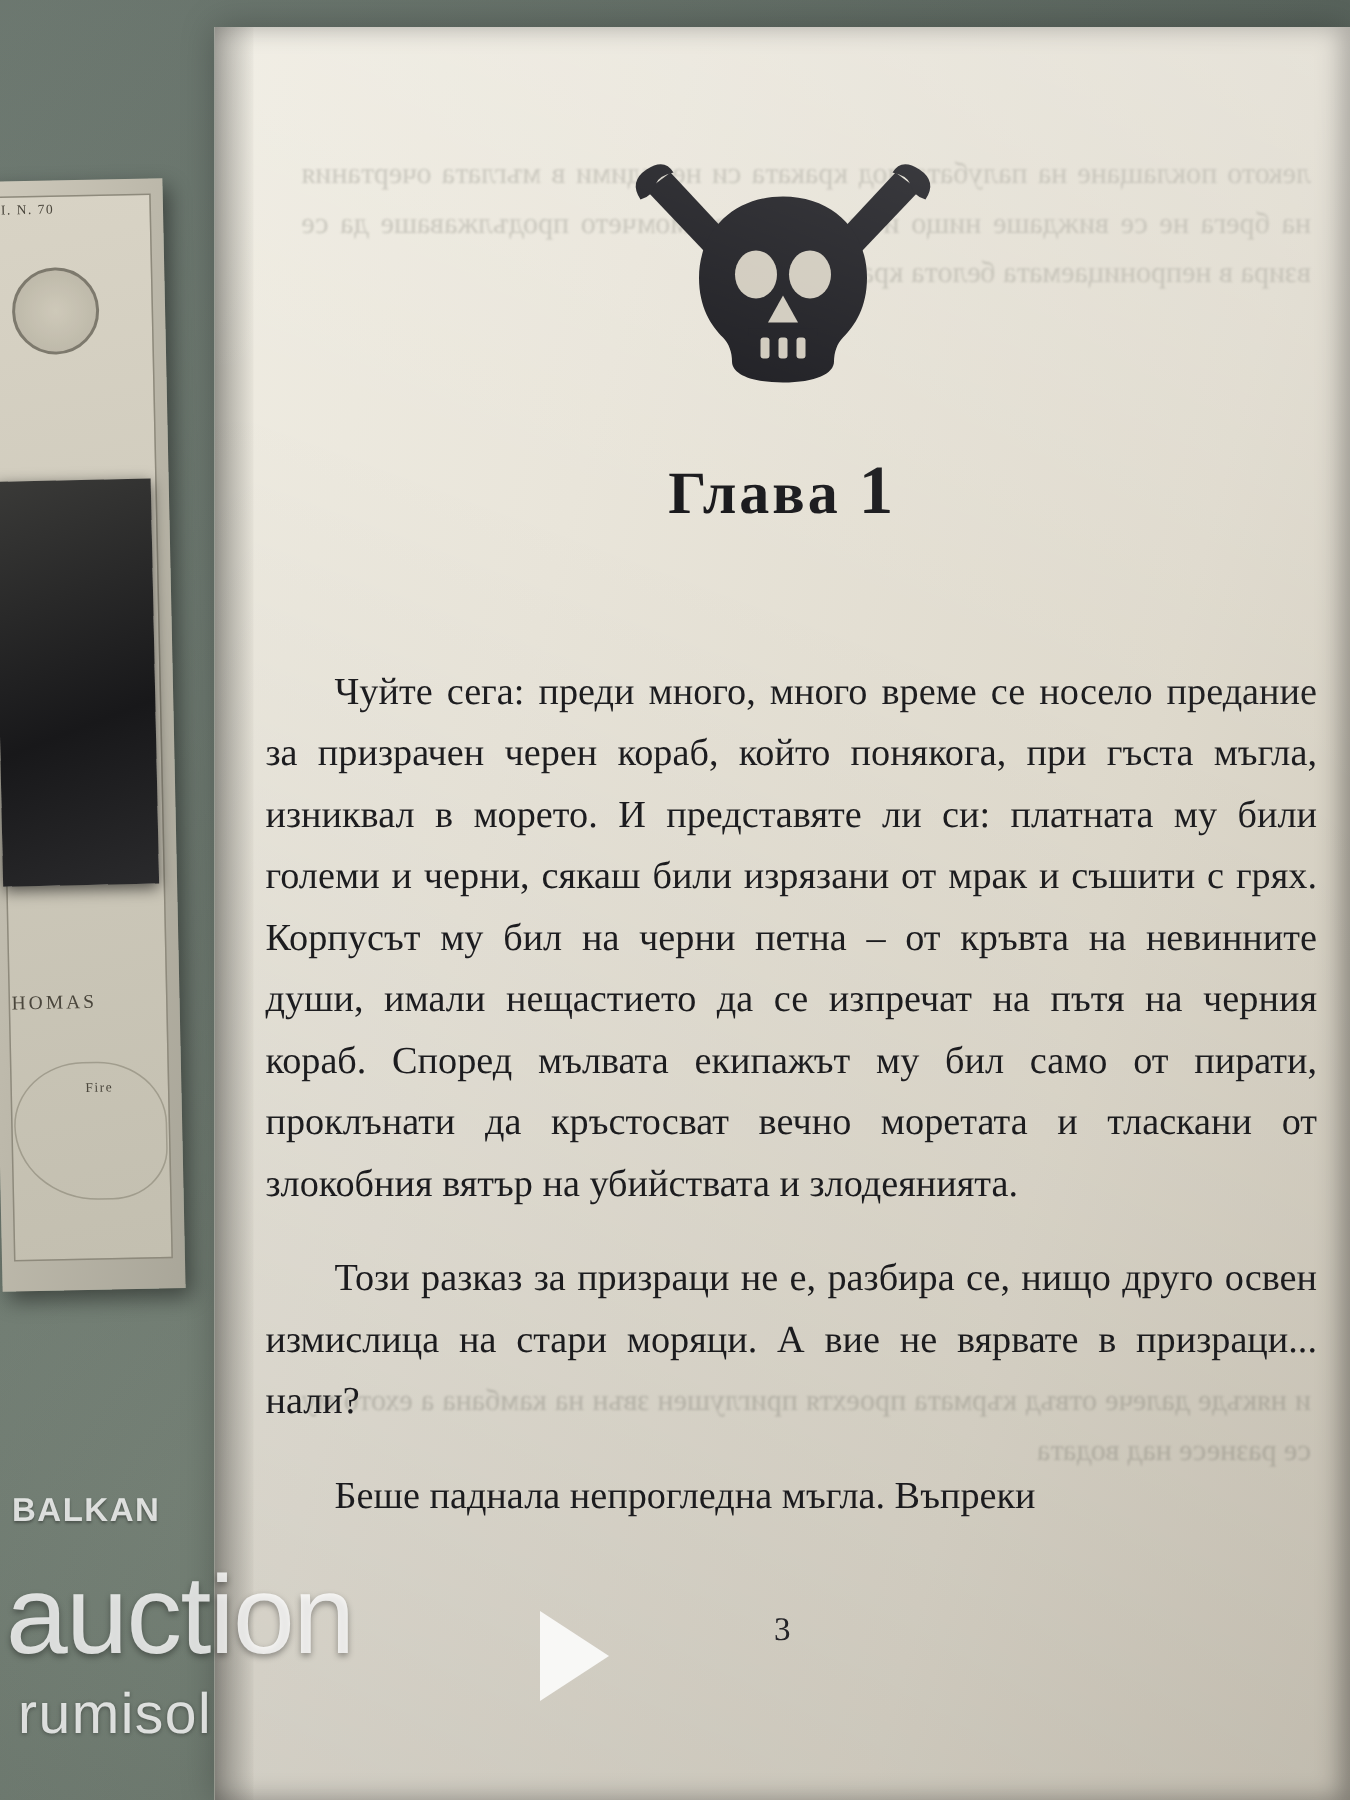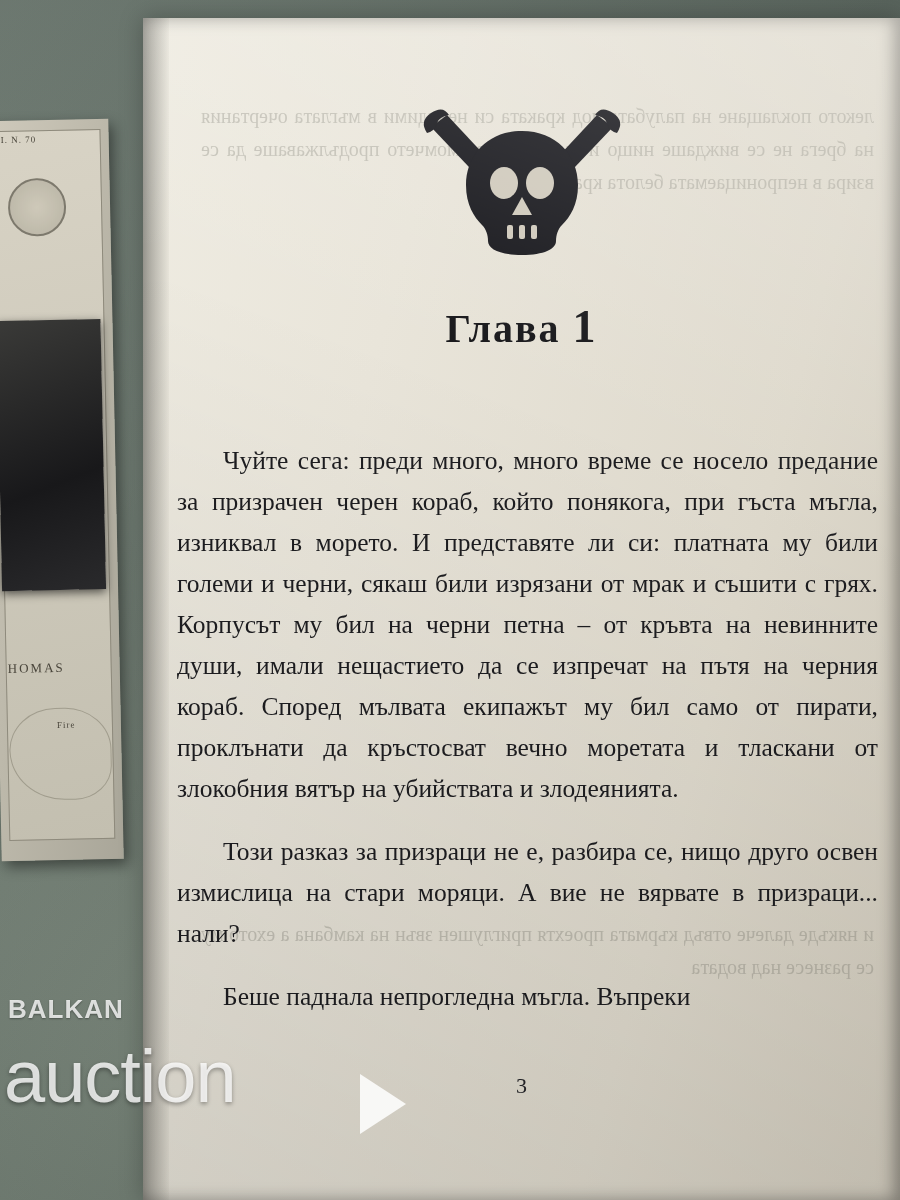--- a/index.html
+++ b/index.html
@@ -113,21 +113,21 @@
   }
 
   
   .wm{
     position:absolute;left:0;bottom:0;width:470px;height:210px;
     color:rgba(255,255,255,.80);
     font-family:"Liberation Sans",sans-serif;
     user-select:none;
   }
   .wm .l1{
-    position:absolute;left:8px;top:4px;font-size:26px;font-weight:700;
+    position:absolute;left:8px;top:4px;font-size:22px;font-weight:700;
     letter-spacing:1px;text-shadow:0 1px 2px rgba(0,0,0,.35);
   }
   .wm .l2{
     position:absolute;left:4px;top:32px;font-size:74px;font-weight:400;
     letter-spacing:-1px;text-shadow:0 2px 4px rgba(0,0,0,.35);margin-top:12px;
   }
   .wm .l3{
     position:absolute;left:12px;top:132px;font-size:38px;font-weight:400;
     letter-spacing:1px;text-shadow:0 1px 3px rgba(0,0,0,.35);
   }
@@ -202,13 +202,14 @@
 
   <div class="folio">3</div>
 
   <div class="page-shade"></div>
 </div>
 
 <div class="wm">
   <div class="l1">BALKAN</div>
   <div class="l2">auction</div>
   <div class="play"></div>
+  <div class="l3">rumisol</div>
 </div>
 
 </body></html>

